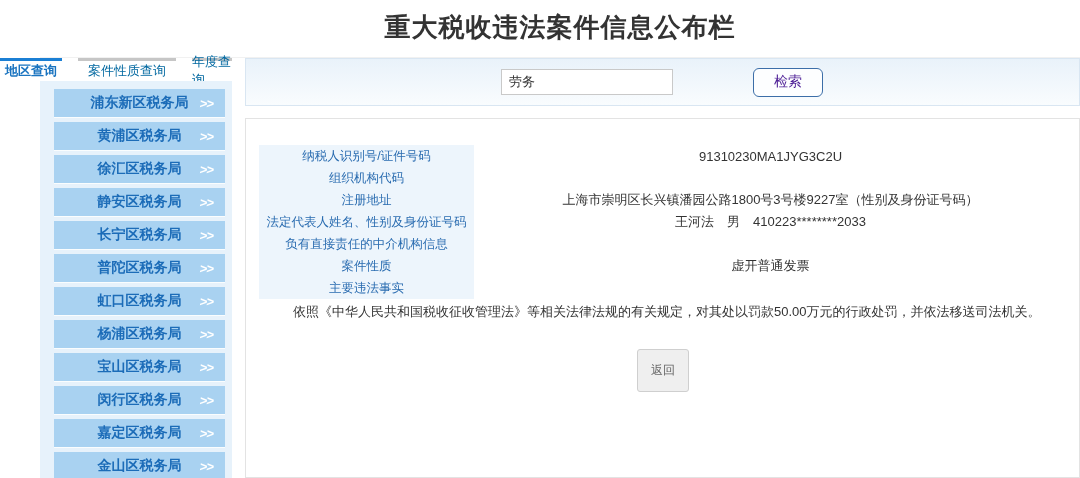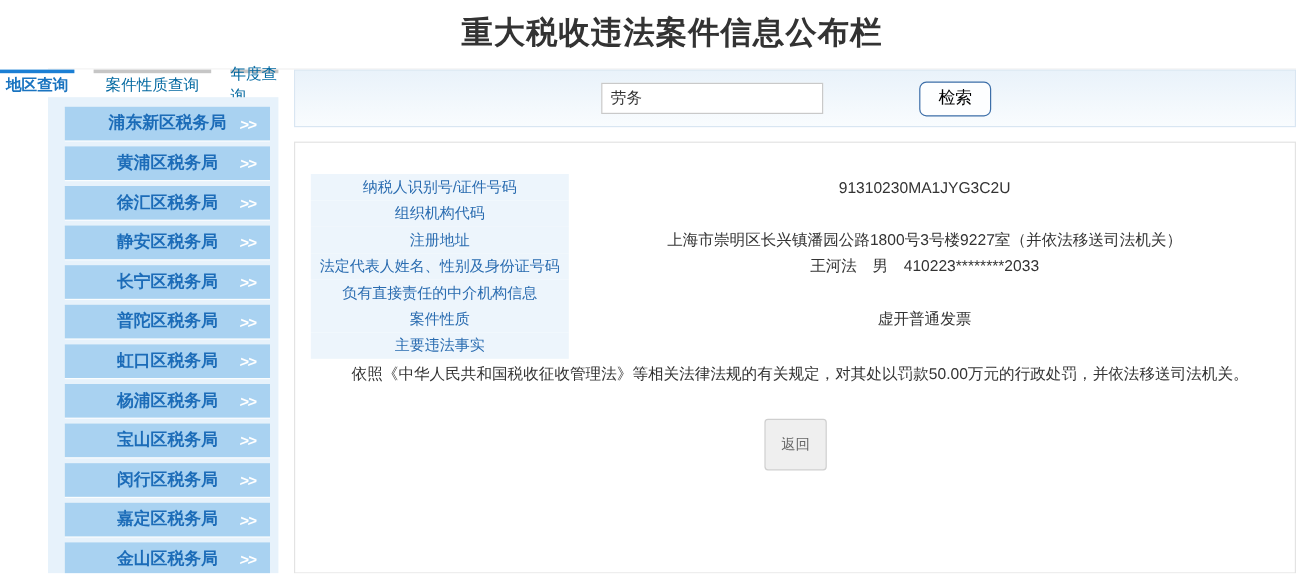--- a/index.html
+++ b/index.html
@@ -21,22 +21,22 @@
   .tab.active { border-top-color:#1b7fd4; color:#1a74c0; font-weight:bold; }
 
   .bureau-list { flex:1; background:#e7f2fb; padding:8px 7px 0 14px; overflow:hidden;margin-left:40px; }
   .bureau-btn { position:relative; height:28px; margin-bottom:5px; background:#a9d2f1; display:flex; align-items:center; justify-content:center; cursor:pointer; box-shadow:0 1px 0 rgba(255,255,255,.8); }
   .bureau-label { color:#1c6cb8; font-weight:bold; font-size:14px; }
   .bureau-arrow { position:absolute; right:12px; color:#fff; font-weight:bold; font-size:13px; letter-spacing:-1px; transform:skewX(-8deg); }
 
   
   .main { flex:1; padding-left:13px; display:flex; flex-direction:column; min-width:0; }
   .search-bar { height:48px; border:1px solid #d9e6f2; background:linear-gradient(#e9f2fa,#f9fcfe); display:flex; align-items:center; flex:0 0 48px; }
-  .search-input { margin-left:255px; width:185px; height:26px; border:1px solid #c9c9c9; font-size:13px; padding:0 7px; color:#333; outline:none; background:#fff; font-family:Liberation Mono, monospace; }
-  .search-btn { margin-left:80px; width:60px; height:29px; background:#fdfeff; border:1.5px solid #3c6ea8; border-radius:6px; color:#000000; font-size:14px; cursor:pointer; font-family:inherit; }
+  .search-input { margin-left:255px; width:172px; height:26px; border:1px solid #c9c9c9; font-size:13px; padding:0 7px; color:#333; outline:none; background:#fff; font-family:Liberation Mono, monospace; }
+  .search-btn { margin-left:80px; width:70px; height:29px; background:#fdfeff; border:1.5px solid #3c6ea8; border-radius:6px; color:#4c1d95; font-size:14px; cursor:pointer; font-family:inherit; }
 
   .detail-panel { margin-top:12px; flex:1; border:1px solid #e3e3e3; background:#fff; padding:26px 12px 0 13px; overflow:hidden; }
   .row { display:flex; }
   .row-label { flex:0 0 215px; background:#edf5fc; color:#2a6cb0; font-size:12.5px; display:flex; align-items:center; justify-content:center; text-align:center; min-height:22px; padding:1px 3px; }
   .row-value { flex:1; font-size:13px; color:#333; display:flex; align-items:center; justify-content:center; text-align:center; min-height:22px; padding:1px 8px; }
   .row-value.paragraph { display:block; text-align:left; text-indent:2em; line-height:20px; padding:3px 4px 3px 8px; }
 
   .back-btn { display:block; margin:24px auto 0; padding:12px 13px; background:#efefef; border:1px solid #cfcfcf; border-radius:3px; color:#666; font-size:12px; cursor:pointer; font-family:inherit; }
 </style>
 </head>
@@ -119,21 +119,21 @@
 
         <div class="row">
           <div class="row-label">纳税人识别号/证件号码</div>
           <div class="row-value">91310230MA1JYG3C2U</div>
         </div>
         <div class="row">
           <div class="row-label">组织机构代码</div>
         </div>
         <div class="row">
           <div class="row-label">注册地址</div>
-          <div class="row-value">上海市崇明区长兴镇潘园公路1800号3号楼9227室（并依法移送司法机关）</div>
+          <div class="row-value">上海市崇明区长兴镇潘园公路1800号3号楼9227室（性别及身份证号码）</div>
         </div>
         <div class="row">
           <div class="row-label">法定代表人姓名、性别及身份证号码</div>
           <div class="row-value">王河法　男　410223********2033</div>
         </div>
         <div class="row">
           <div class="row-label">负有直接责任的中介机构信息</div>
           <div class="row-value"></div>
         </div>
         <div class="row">

